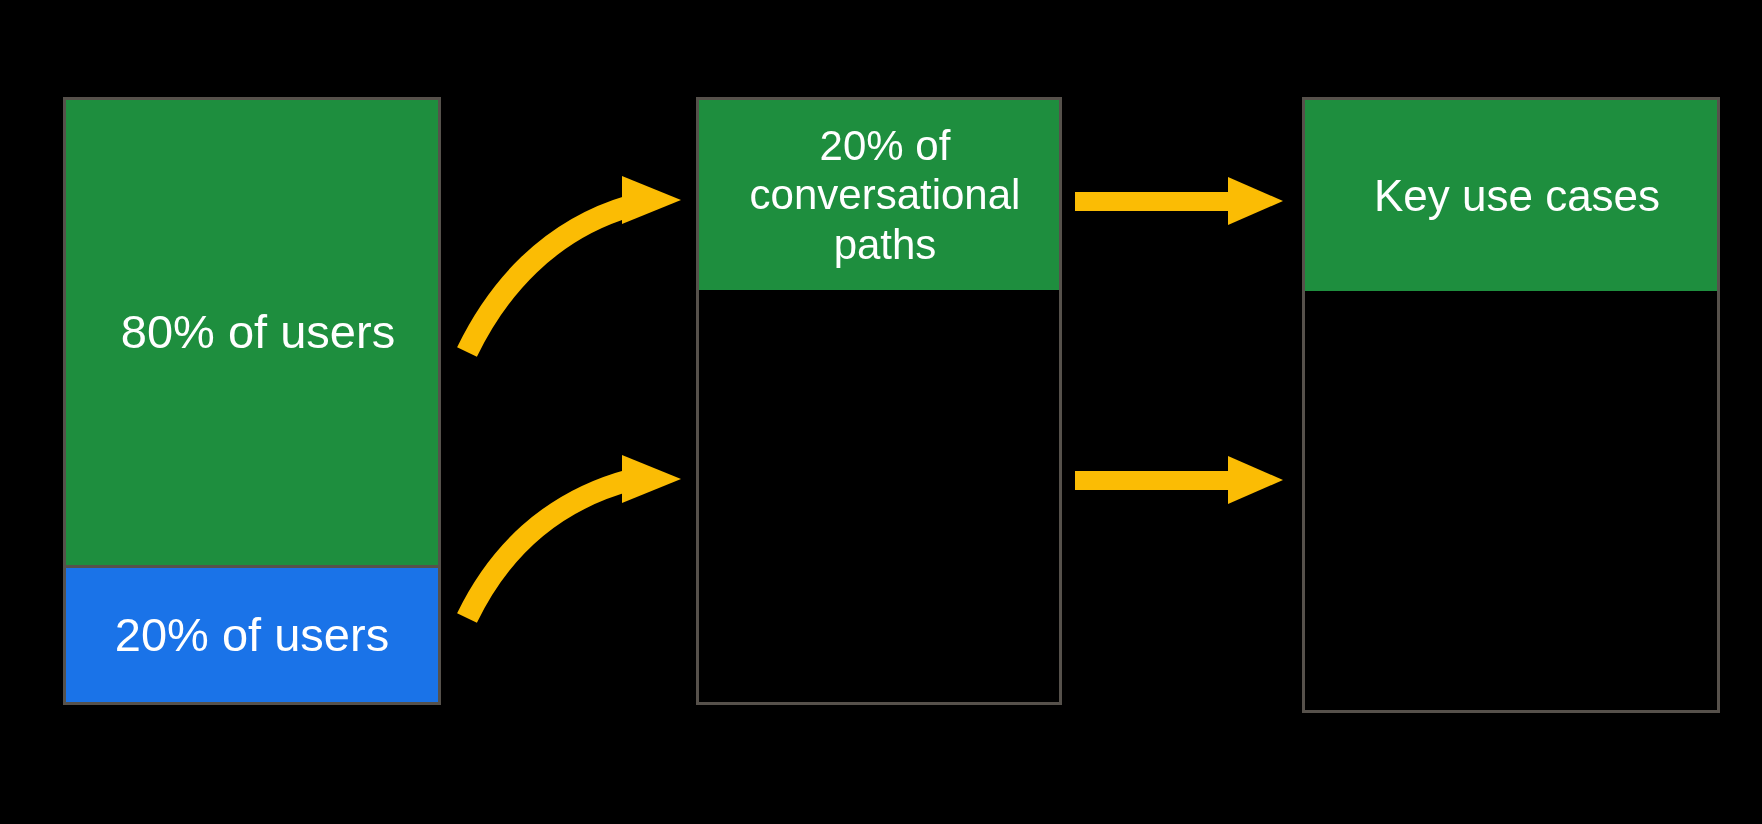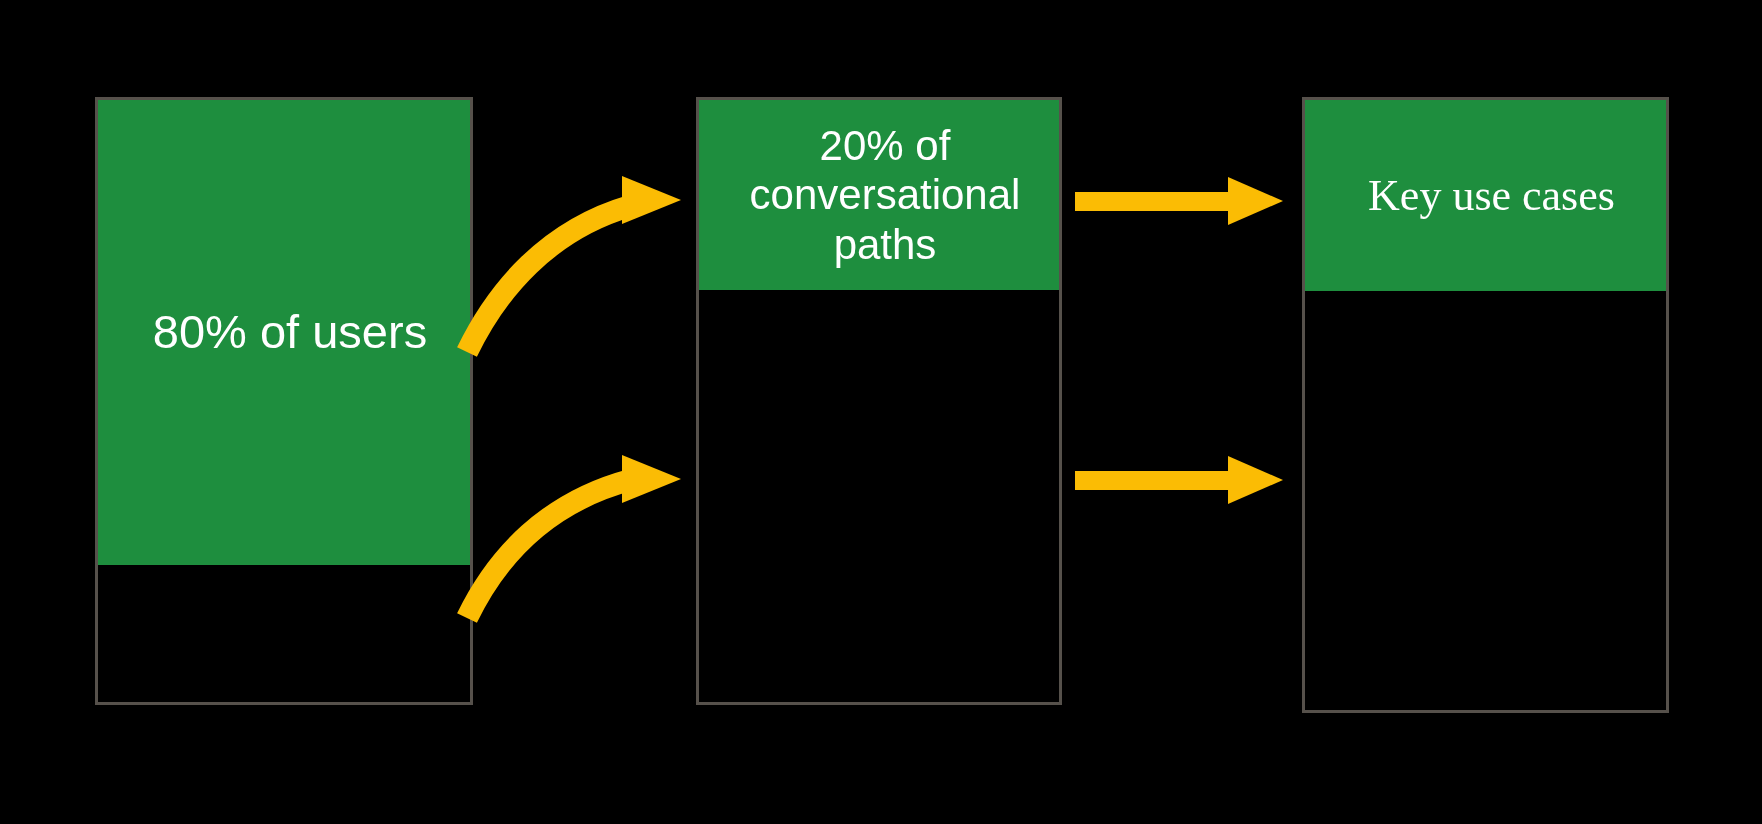--- a/index.html
+++ b/index.html
@@ -15,23 +15,23 @@
     overflow: hidden;
     font-family: "Liberation Sans", sans-serif;
   }
   .col {
     position: absolute;
     box-sizing: border-box;
     border: 3px solid #56514b;
     display: flex;
     flex-direction: column;
   }
-  .col-left  { left: 95px;   top: 97px; width: 378px; height: 608px; }
+  .col-left  { left: 63px;   top: 97px; width: 378px; height: 608px; }
   .col-mid   { left: 696px;  top: 97px; width: 366px; height: 608px; }
-  .col-right { left: 1302px; top: 97px; width: 367px; height: 616px; font-family: Liberation Serif, serif; }
+  .col-right { left: 1302px; top: 97px; width: 418px; height: 616px; }
 
   .seg {
     display: flex;
     align-items: center;
     justify-content: center;
     overflow: hidden;
   }
   .seg.green { background: #1e8e3e; padding-left: 12px; }
   .seg.blue  { background: #1a73e8; }
   .seg + .seg { border-top: 3px solid #56514b; }
@@ -62,20 +62,23 @@
 </style>
 </head>
 <body>
 
 <div class="canvas">
 
   <div class="col col-left">
     <div class="seg green">
       <p>80% of users</p>
     </div>
+    <div class="seg blue">
+      <p>20% of users</p>
+    </div>
   </div>
 
   <div class="col col-mid">
     <div class="seg green">
       <p>20% of conversational paths</p>
     </div>
   </div>
 
   <div class="col col-right">
     <div class="seg green">

